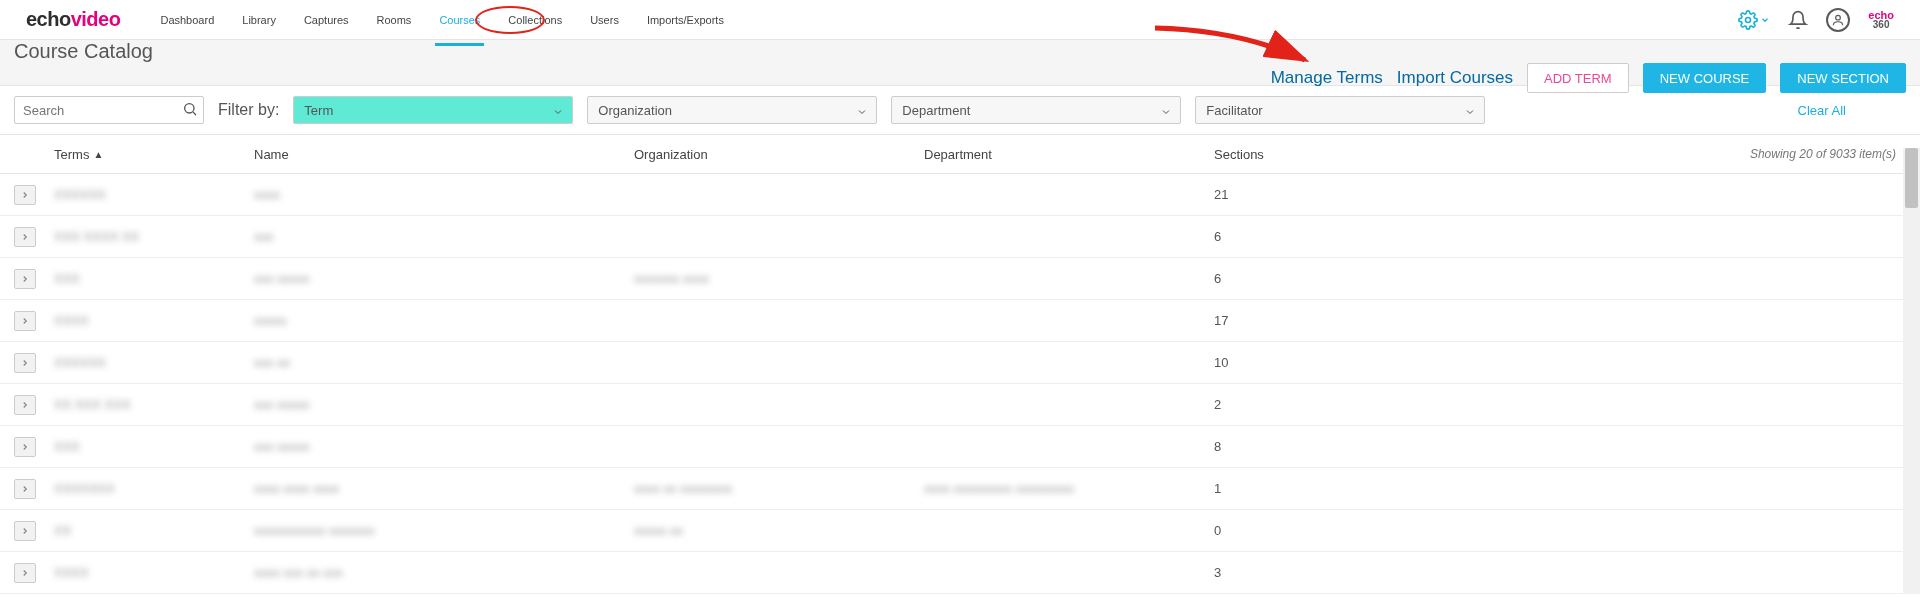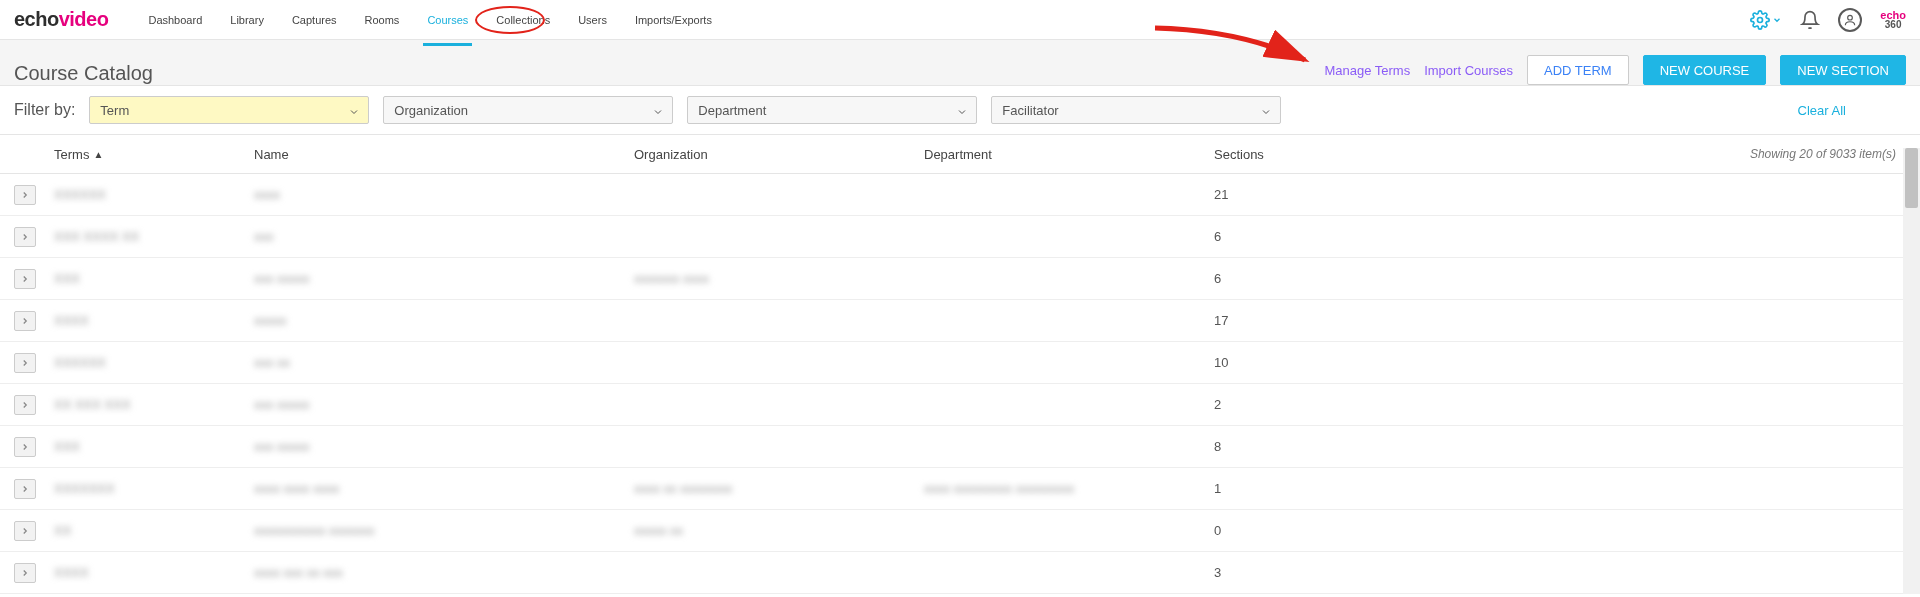--- a/index.html
+++ b/index.html
@@ -1,51 +1,51 @@
 <!DOCTYPE html>
 <html><head>
 <meta charset="utf-8">
 <style>
   * { box-sizing: border-box; margin: 0; padding: 0; }
   body { font-family: Arial, Helvetica, sans-serif; font-size: 13px; color: #555; background: #fff; width: 1920px; }
   
-  .topbar { display: flex; align-items: center; height: 40px; padding: 0 14px; border-bottom: 1px solid #e5e5e5; }
+  .topbar { display: flex; align-items: center; height: 40px; padding: 0 26px; border-bottom: 1px solid #e5e5e5; }
   .logo { font-size: 20px; font-weight: 700; color: #2e2e2e; letter-spacing: -0.5px; }
   .logo .v { color: #e6007e; }
   .nav { display: flex; margin-left: 26px; gap: 0; }
   .nav-item { padding: 0 14px; height: 52px; display: flex; align-items: center; color: #444; cursor: pointer; font-size: 11px; position: relative; }
   .nav-item.active { color: #1ab0dd; }
   .nav-item.active::after { content:""; position:absolute; bottom:0; left:10px; right:10px; height:3px; background:#1ab0dd; }
   .top-right { margin-left: auto; display: flex; align-items: center; gap: 18px; }
   .gear-wrap { display:flex; align-items:center; gap:2px; color:#1ab0dd; cursor:pointer; }
   .ico { width:20px; height:20px; display:inline-block; }
   .avatar { width:24px;height:24px;border:2px solid #5a5a5a;border-radius:50%;display:flex;align-items:center;justify-content:center;cursor:pointer; }
   .avatar svg{width:14px;height:14px;}
   .brand-sm { font-size: 11px; font-weight:700; color:#e6007e; line-height:1; text-align:center; cursor:pointer; }
   .brand-sm .g{color:#555; display:block; font-size:10px; margin-top:-1px;}
   
   .annot-circle { position:absolute; border:2px solid #e2231a; border-radius:50%/50%; width:70px; height:28px; pointer-events:none; }
   .annot-arrow { position:absolute; pointer-events:none; }
 
   
-  .subhead { background:#f5f5f5; height:46px; display:flex; align-items:flex-end; padding:0 14px; border-bottom:1px solid #e5e5e5; }
+  .subhead { background:#f5f5f5; height:46px; display:flex; align-items:flex-start; padding:0 14px; border-bottom:1px solid #e5e5e5;flex-direction:column; }
   .page-title { font-size:20px; color:#555; font-weight:400; }
   .sub-right { margin-left:auto; display:flex; align-items:center; gap:14px; }
-  .link { color:#8b5cf6; font-size:13px; cursor:pointer; }
-  .btn { height:30px; padding:0 16px; border:1px solid #ccc; background:#fff; color:#3b82f6; font-size:13px; cursor:pointer; border-radius:2px; display:flex; align-items:center; }
+  .link { color:#0369a1; font-size:17px; cursor:pointer; }
+  .btn { height:30px; padding:0 16px; border:1px solid #ccc; background:#fff; color:#ec4899; font-size:13px; cursor:pointer; border-radius:2px; display:flex; align-items:center; }
   .btn.primary { background:#1fb6e5; color:#fff; border-color:#1fb6e5; }
 
   
   .filter-row { display:flex; align-items:center; gap:14px; padding:10px 14px; }
   .search-box { position:relative; width:190px; }
   .search-box input { width:100%; height:28px; border:1px solid #ccc; border-radius:2px; padding:0 28px 0 8px; font-size:13px; color:#555; }
   .search-box .sicon { position:absolute; right:6px; top:5px; color:#555; }
   .filter-label { font-size:16px; color:#555; }
   .select { position:relative; border:1px solid #ccc; background:#f7f7f7; height:28px; display:flex; align-items:center; padding:0 26px 0 10px; border-radius:2px; cursor:pointer; color:#555; font-size:13px; }
-  .select.term{ width:280px; background:#fef9c3;}
+  .select.term{ width:280px; background:#5eead4;}
   .select.org { width:290px; }
   .select.dept{ width:290px; }
   .select.fac { width:290px; }
   .select .caret { position:absolute; right:8px; top:9px; }
   .clear-all { margin-left:auto; color:#1ab0dd; font-size:13px; cursor:pointer; padding-right:60px;}
 
   
   .table { width:100%; }
   .thead { display:flex; align-items:center; height:40px; border-top:1px solid #e5e5e5; border-bottom:1px solid #e5e5e5; color:#444; font-size:13px; padding-left:14px; padding-right:24px;}
   .col-expand { width:40px; }
@@ -125,20 +125,27 @@
   <div class="sub-right">
     <span class="link">Manage Terms</span>
     <span class="link">Import Courses</span>
     <button class="btn">ADD TERM</button>
     <button class="btn primary">NEW COURSE</button>
     <button class="btn primary">NEW SECTION</button>
   </div>
 </div>
 
 <div class="filter-row">
+  <div class="search-box">
+    <input type="text" placeholder="Search" style="">
+    <svg class="sicon" width="16" height="16" viewBox="0 0 24 24" fill="none" stroke="#555" stroke-width="2">
+          <circle cx="11" cy="11" r="7"></circle>
+          <line x1="21" y1="21" x2="16.65" y2="16.65"></line>
+        </svg>
+  </div>
   <span class="filter-label">Filter by:</span>
   <div class="select term">
     <span>Term</span>
     <svg class="caret" width="12" height="12" viewBox="0 0 24 24" fill="none" stroke="#555" stroke-width="2">
           <polyline points="6 9 12 15 18 9"></polyline>
         </svg>
   </div>
   <div class="select org">
     <span>Organization</span>
     <svg class="caret" width="12" height="12" viewBox="0 0 24 24" fill="none" stroke="#555" stroke-width="2">

